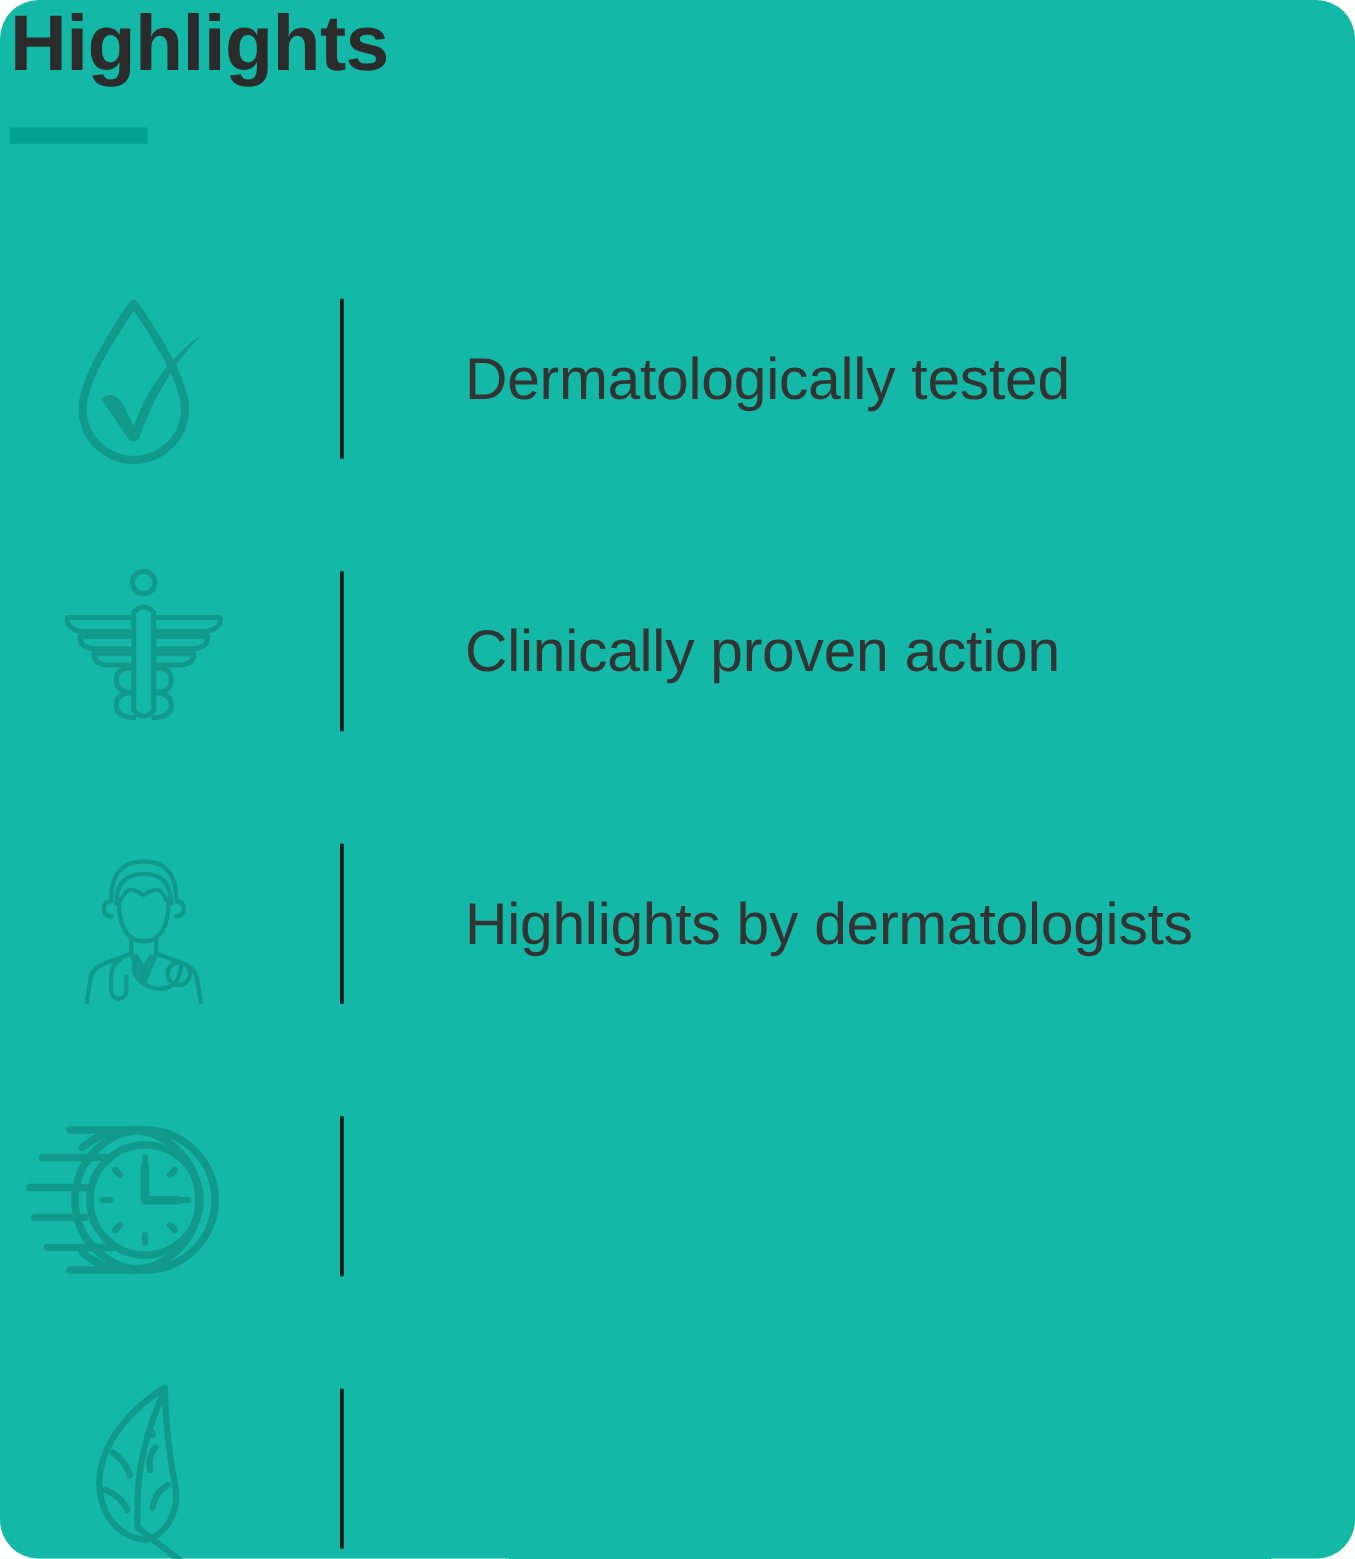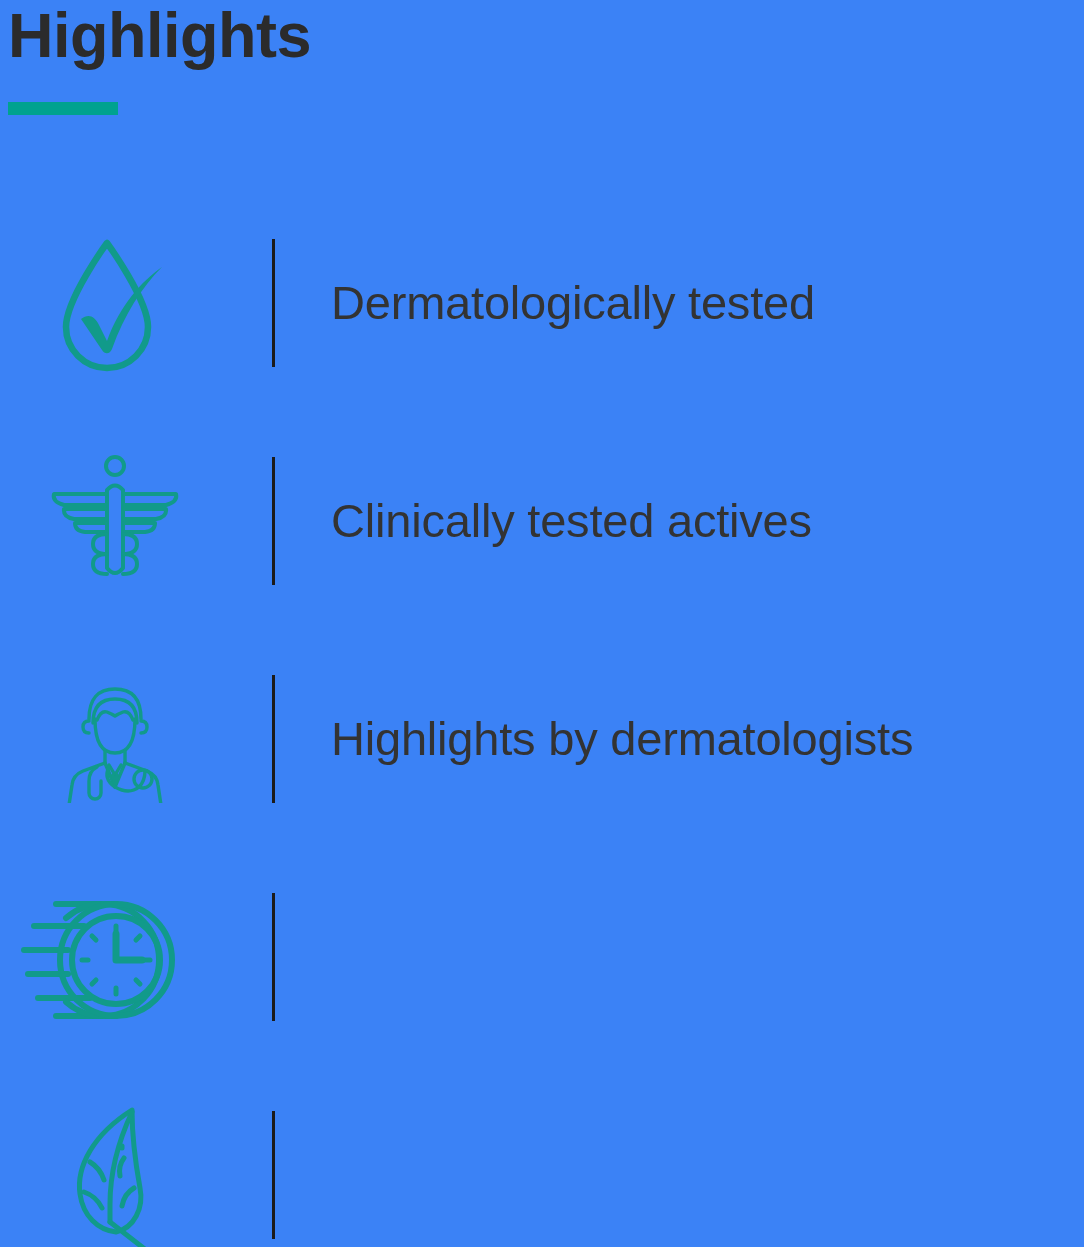--- a/index.html
+++ b/index.html
@@ -12,21 +12,22 @@
     height: 1247px;
     overflow: hidden;
     font-family: "Liberation Sans", sans-serif;
     -webkit-font-smoothing: antialiased;
   }
 
   .page {
     position: relative;
     width: 1084px;
     height: 1247px;
-    background: #3b82f6;
+    background: #14b8a6;
+    border-radius: 31px;
   }
 
   
   .header {
     position: absolute;
     left: 8px;
     top: 0px;
     width: 1000px;
   }
   .page-title {
@@ -74,21 +75,21 @@
   }
   .row-divider {
     width: 3px;
     min-width: 3px;
     height: 128px;
     background: #1b1b1b;
     margin-left: 52px;
   }
   .label-cell {
     flex: 1;
-    padding-left: 56px;
+    padding-left: 97px;
     box-sizing: border-box;
   }
   .highlight-label {
     font-family: "Liberation Sans", sans-serif;
     font-size: 47px;
     font-weight: 400;
     line-height: 56px;
     color: #333333;
     white-space: nowrap;
     letter-spacing: -0.2px;
@@ -141,21 +142,21 @@
 
             <path d="M63 84 q-14 0 -14 10 q0 10 14 10"></path>
             <path d="M79 84 q14 0 14 10 q0 10 -14 10"></path>
             <path d="M63 104 q-14 0 -14 10 q0 10 14 10"></path>
             <path d="M79 104 q14 0 14 10 q0 10 -14 10"></path>
           </svg>
         </span>
       </div>
       <div class="row-divider"></div>
       <div class="label-cell">
-        <div class="highlight-label">Clinically tested actives</div>
+        <div class="highlight-label">Clinically proven action</div>
       </div>
     </div>
 
     <div class="highlight-row">
       <div class="icon-cell">
         <span>
           <svg width="128" height="128" viewBox="0 0 128 128" fill="none" stroke="#119a8a" stroke-width="3.4" stroke-linecap="round" stroke-linejoin="round">
 
             <path d="M38 44 q0 -30 26 -30 q26 0 26 30"></path>
             <path d="M42 48 q0 -24 22 -24 q22 0 22 24"></path>

